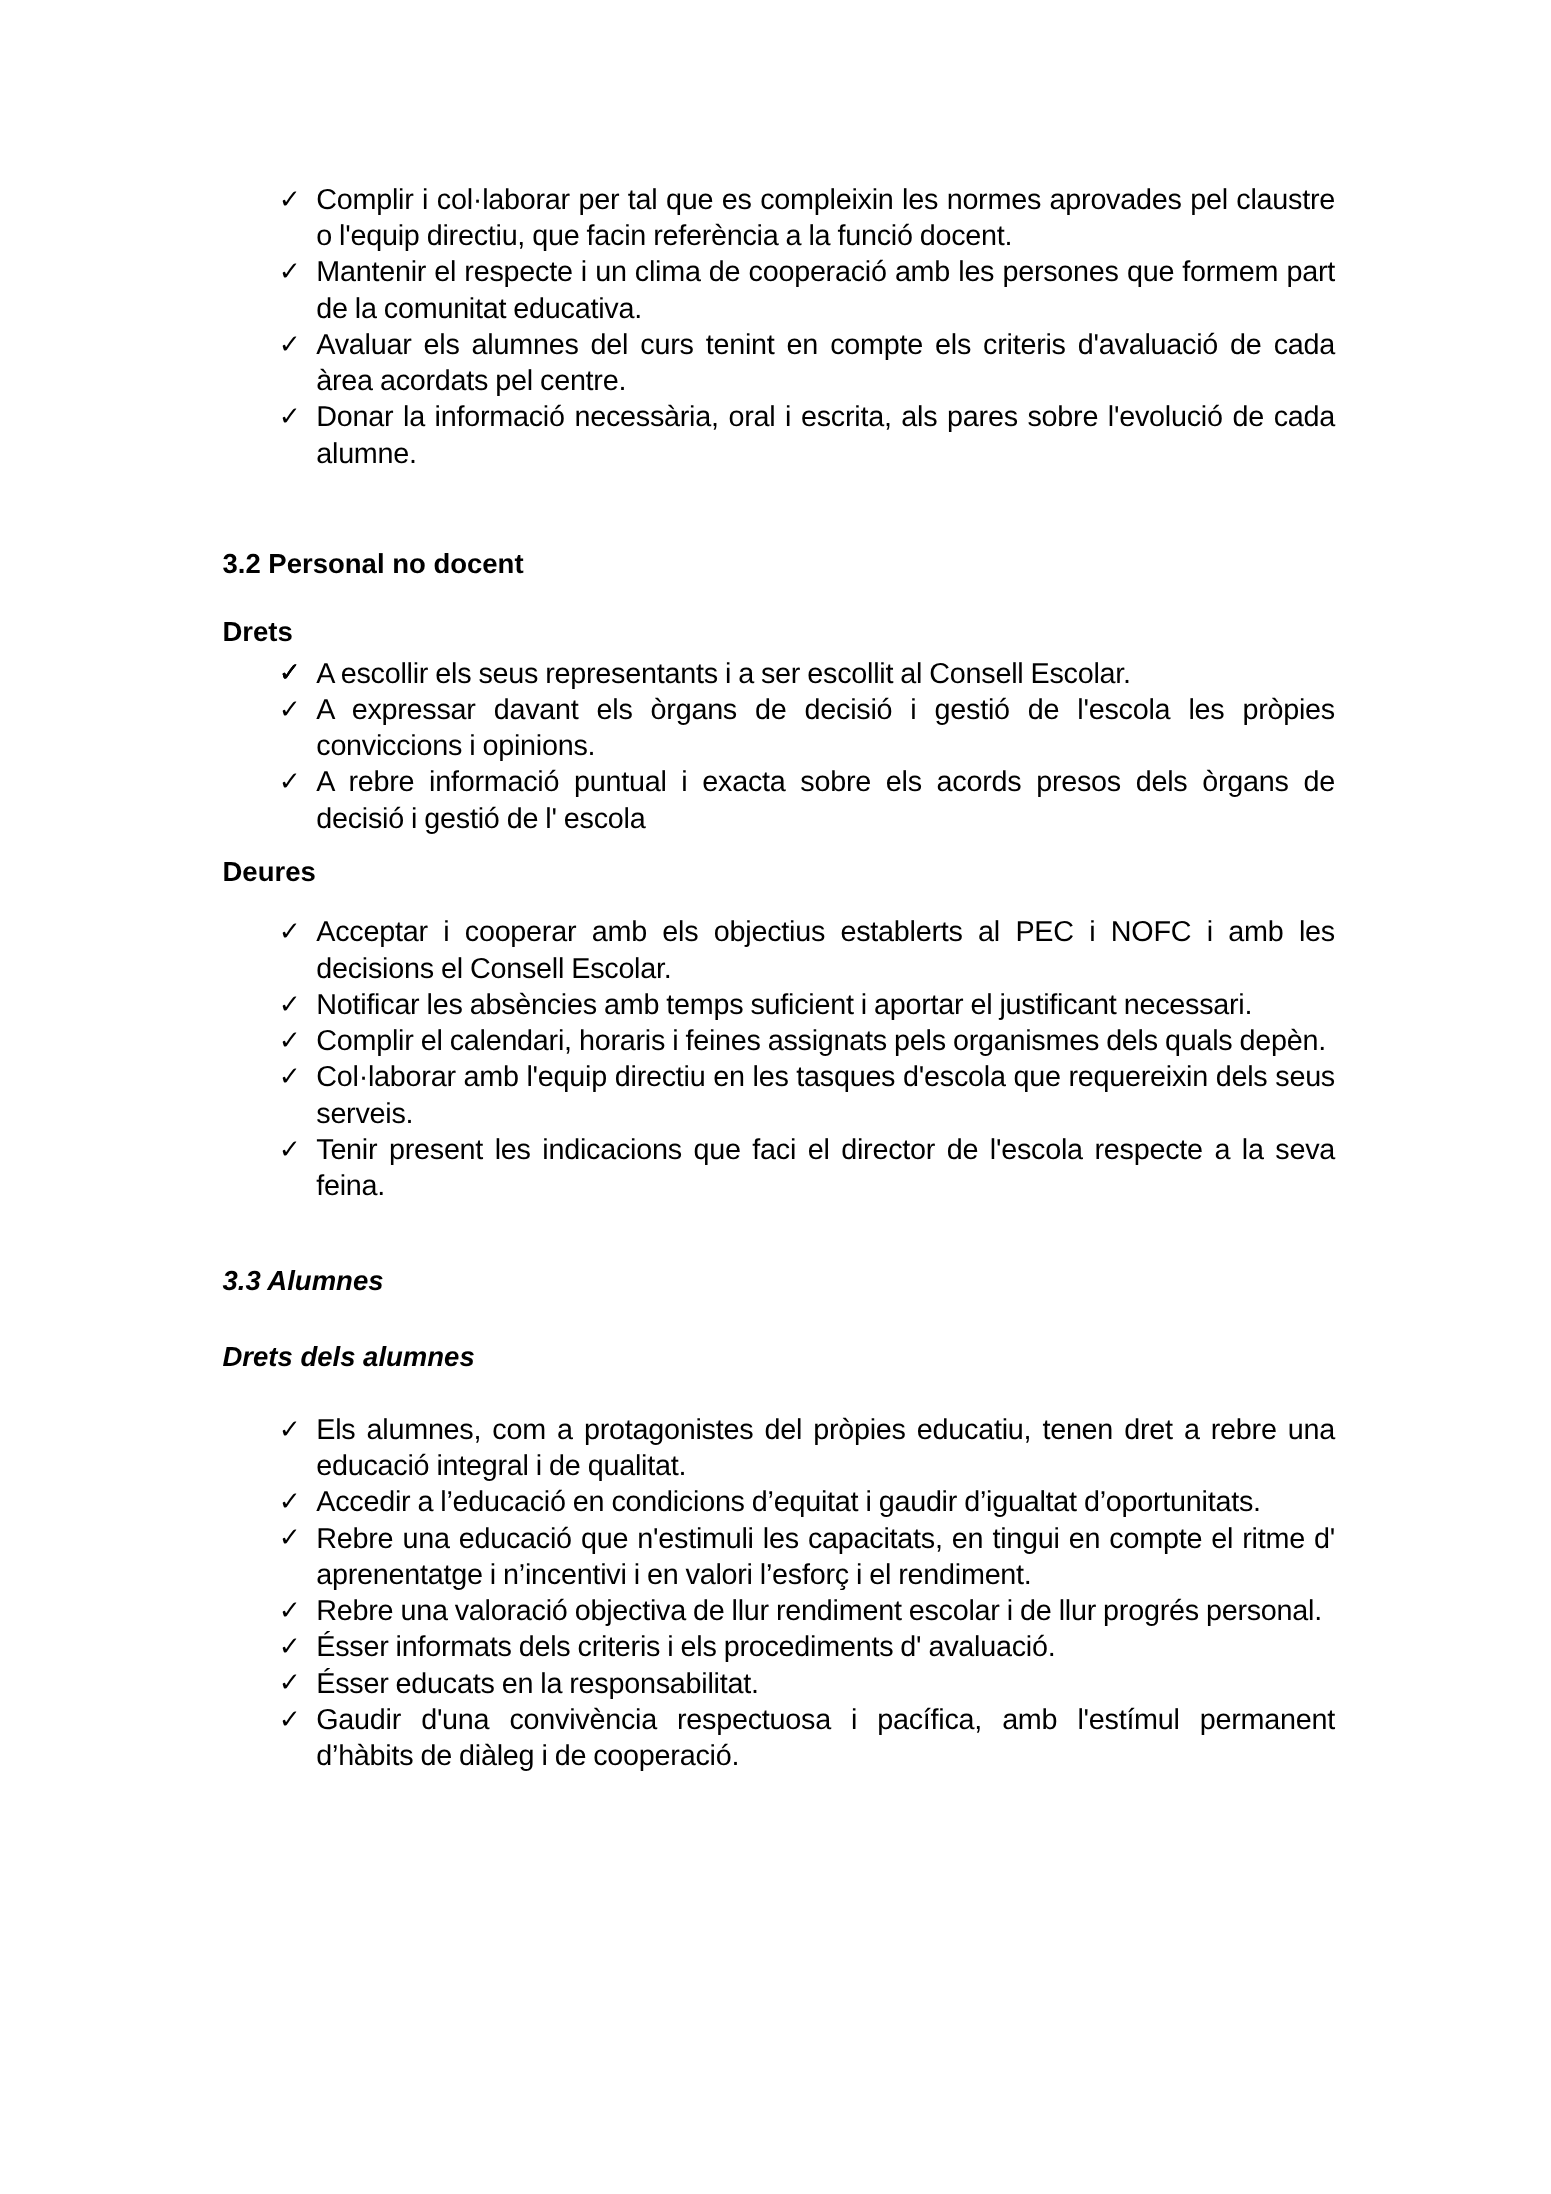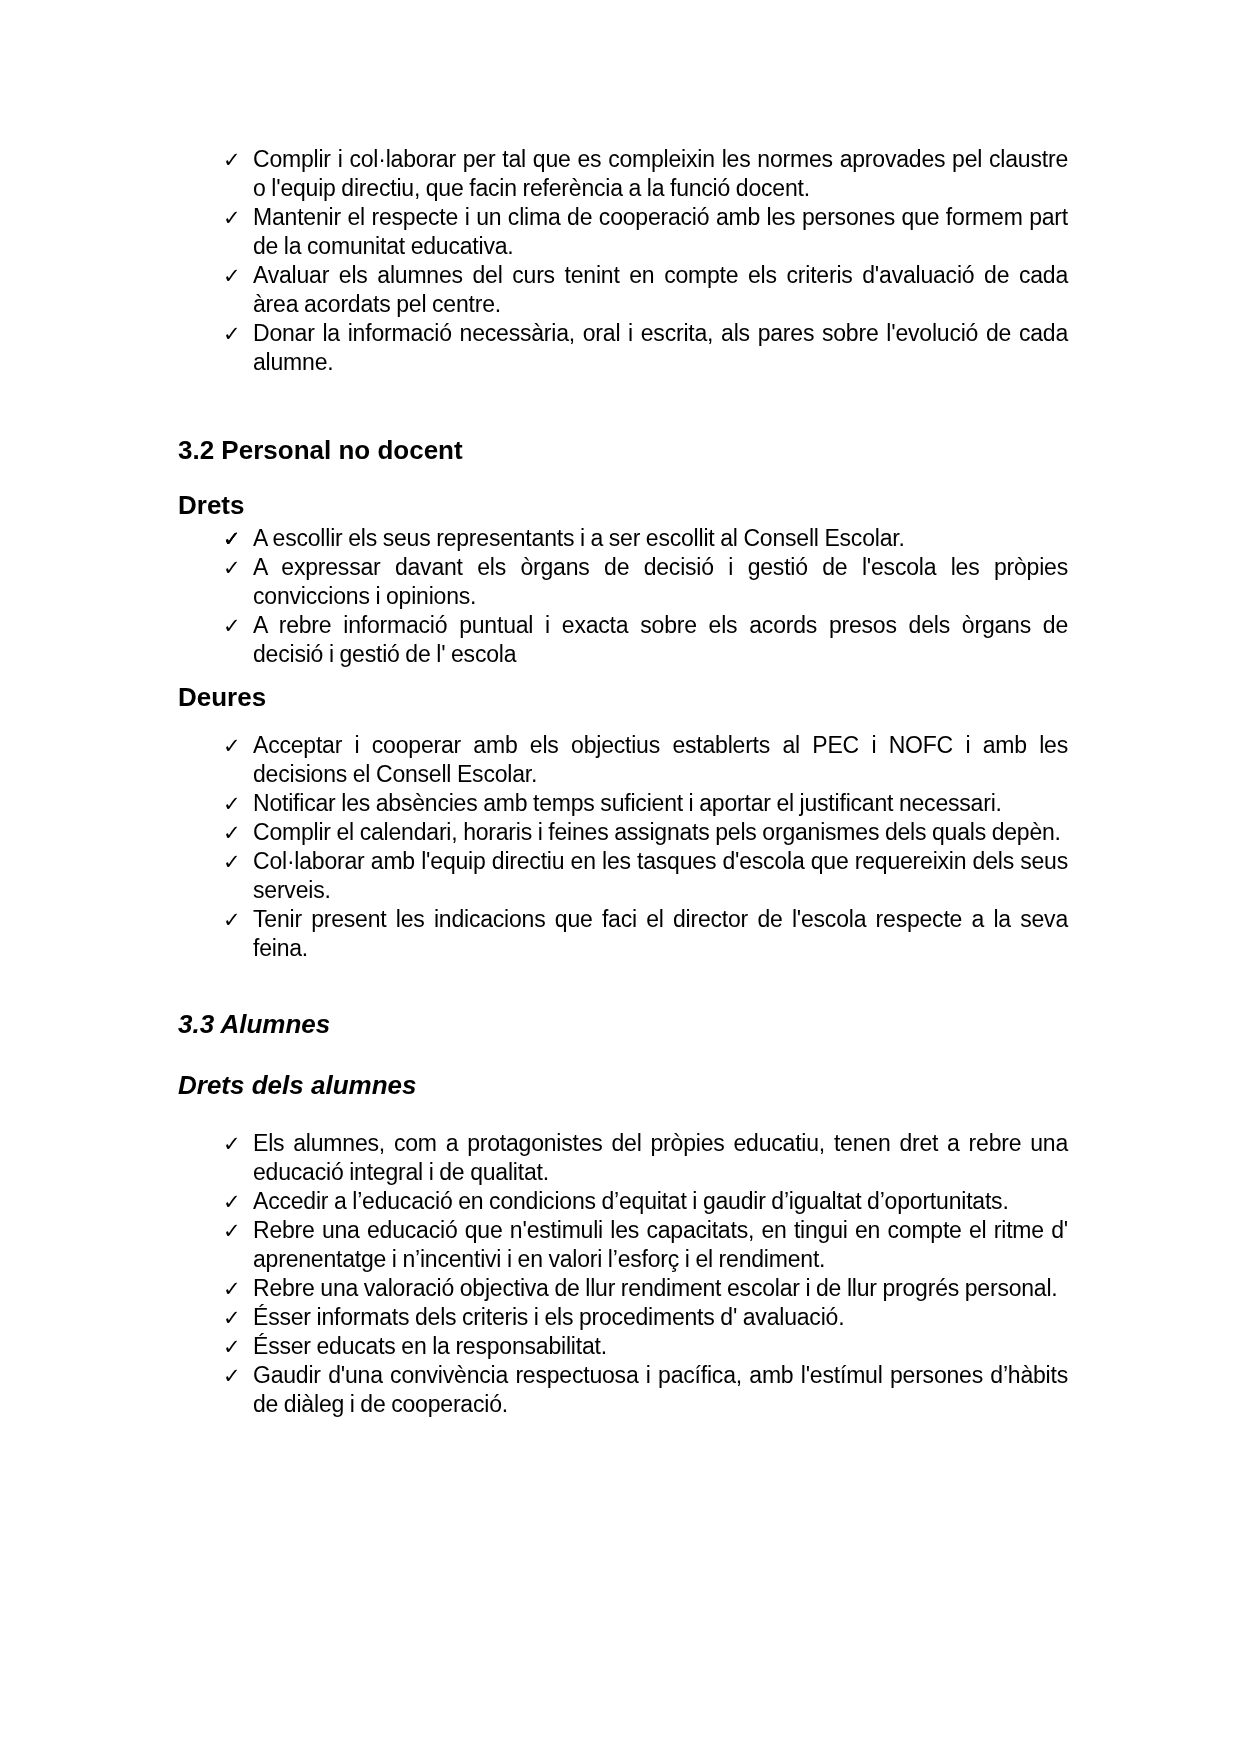--- a/index.html
+++ b/index.html
@@ -16,21 +16,21 @@
     color: #000000;
     padding: 145px 173px 60px 178px;
     font-family: "Liberation Sans", "DejaVu Sans", sans-serif;
     font-size: 23px;
     line-height: 29px;
     letter-spacing: -0.2px;
     word-spacing: -0.5px;
   }
   .heading, .subheading {
     font-weight: bold;
-    font-size: 26px;
+    font-size: 22px;
     line-height: 33px;
     letter-spacing: 0;
     word-spacing: 0;
   }
   .check-list { margin: 0; }
   .check-item {
     position: relative;
     padding-left: 75px;
     text-align: justify;
   }
@@ -81,15 +81,15 @@
     </div>
     <div class="heading sec-6">3.3 Alumnes</div>
     <div class="subheading sec-7">Drets dels alumnes</div>
     <div class="check-list sec-8">
       <div class="check-item"><span class="check">✓</span><span class="item-text">Els alumnes, com a protagonistes del pròpies educatiu, tenen dret a rebre una educació integral i de qualitat.</span></div>
       <div class="check-item"><span class="check">✓</span><span class="item-text">Accedir a l’educació en condicions d’equitat i gaudir d’igualtat d’oportunitats.</span></div>
       <div class="check-item"><span class="check">✓</span><span class="item-text">Rebre una educació que n'estimuli les capacitats, en tingui en compte el ritme d' aprenentatge i n’incentivi i en valori l’esforç i el rendiment.</span></div>
       <div class="check-item"><span class="check">✓</span><span class="item-text">Rebre una valoració objectiva de llur rendiment escolar i de llur progrés personal.</span></div>
       <div class="check-item"><span class="check">✓</span><span class="item-text">Ésser informats dels criteris i els procediments d' avaluació.</span></div>
       <div class="check-item"><span class="check">✓</span><span class="item-text">Ésser educats en la responsabilitat.</span></div>
-      <div class="check-item"><span class="check">✓</span><span class="item-text">Gaudir d'una convivència respectuosa i pacífica, amb l'estímul persones d’hàbits de diàleg i de cooperació.</span></div>
+      <div class="check-item"><span class="check">✓</span><span class="item-text">Gaudir d'una convivència respectuosa i pacífica, amb l'estímul permanent d’hàbits de diàleg i de cooperació.</span></div>
     </div>
   </div>
 
 </body></html>

